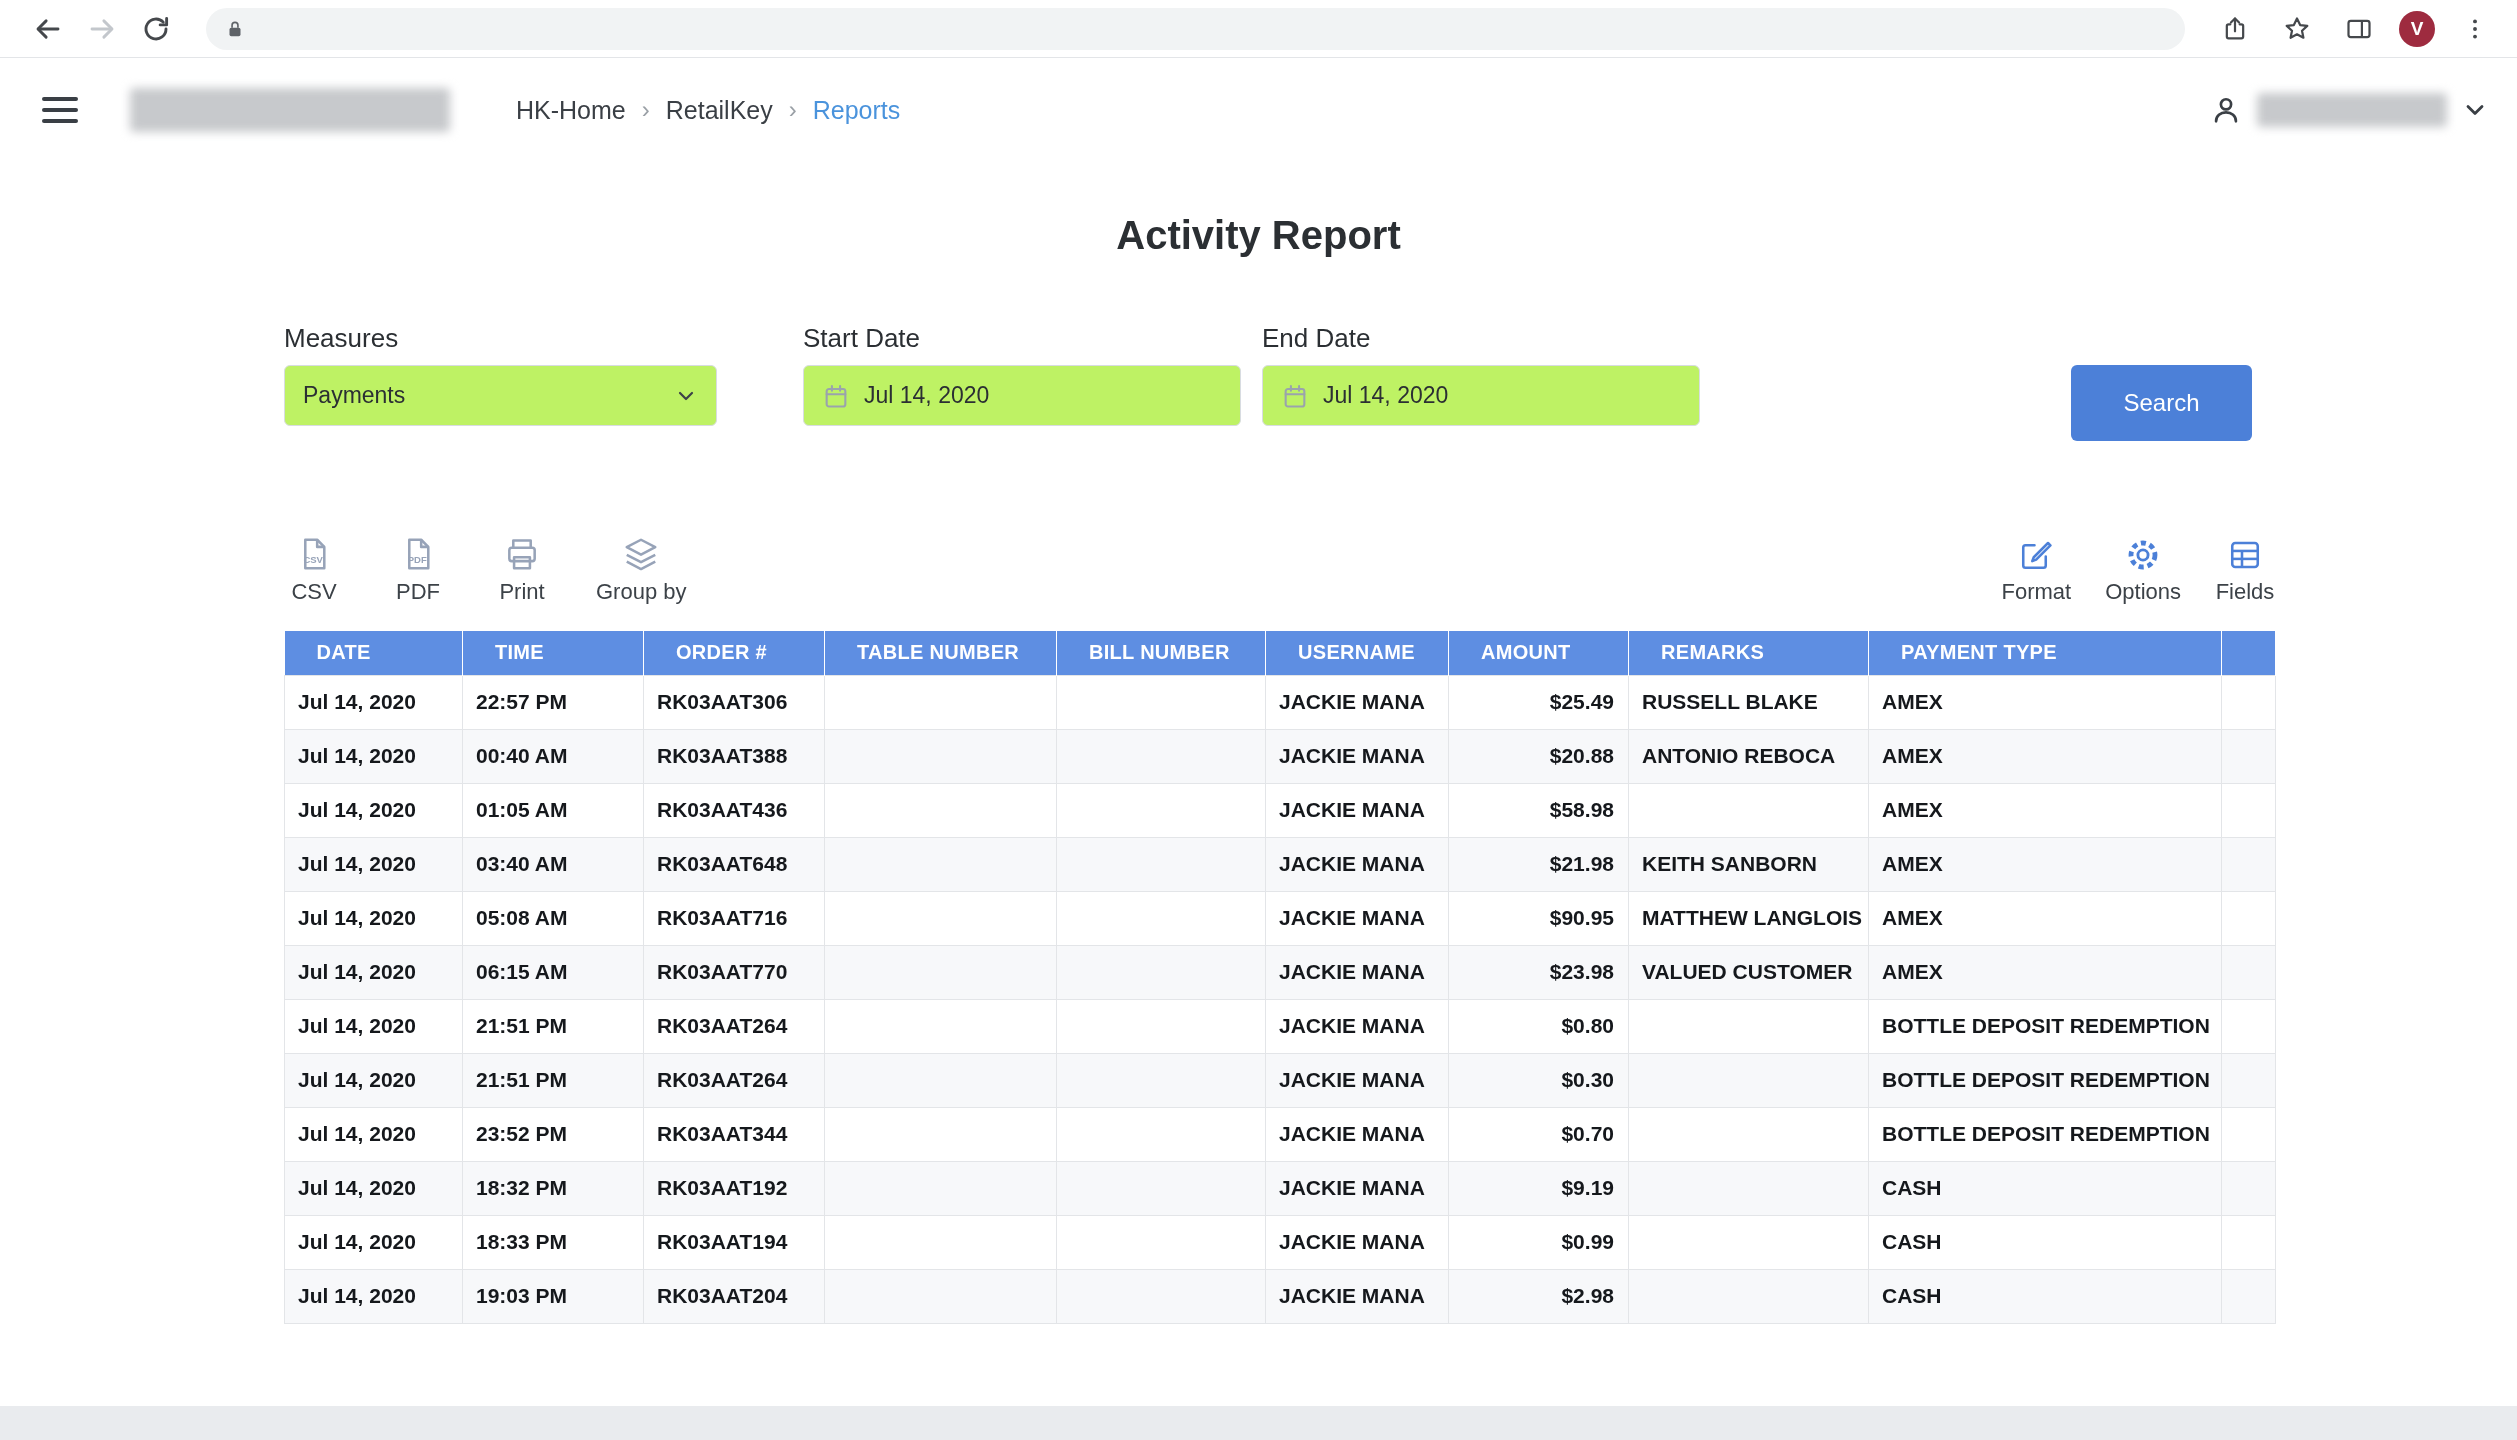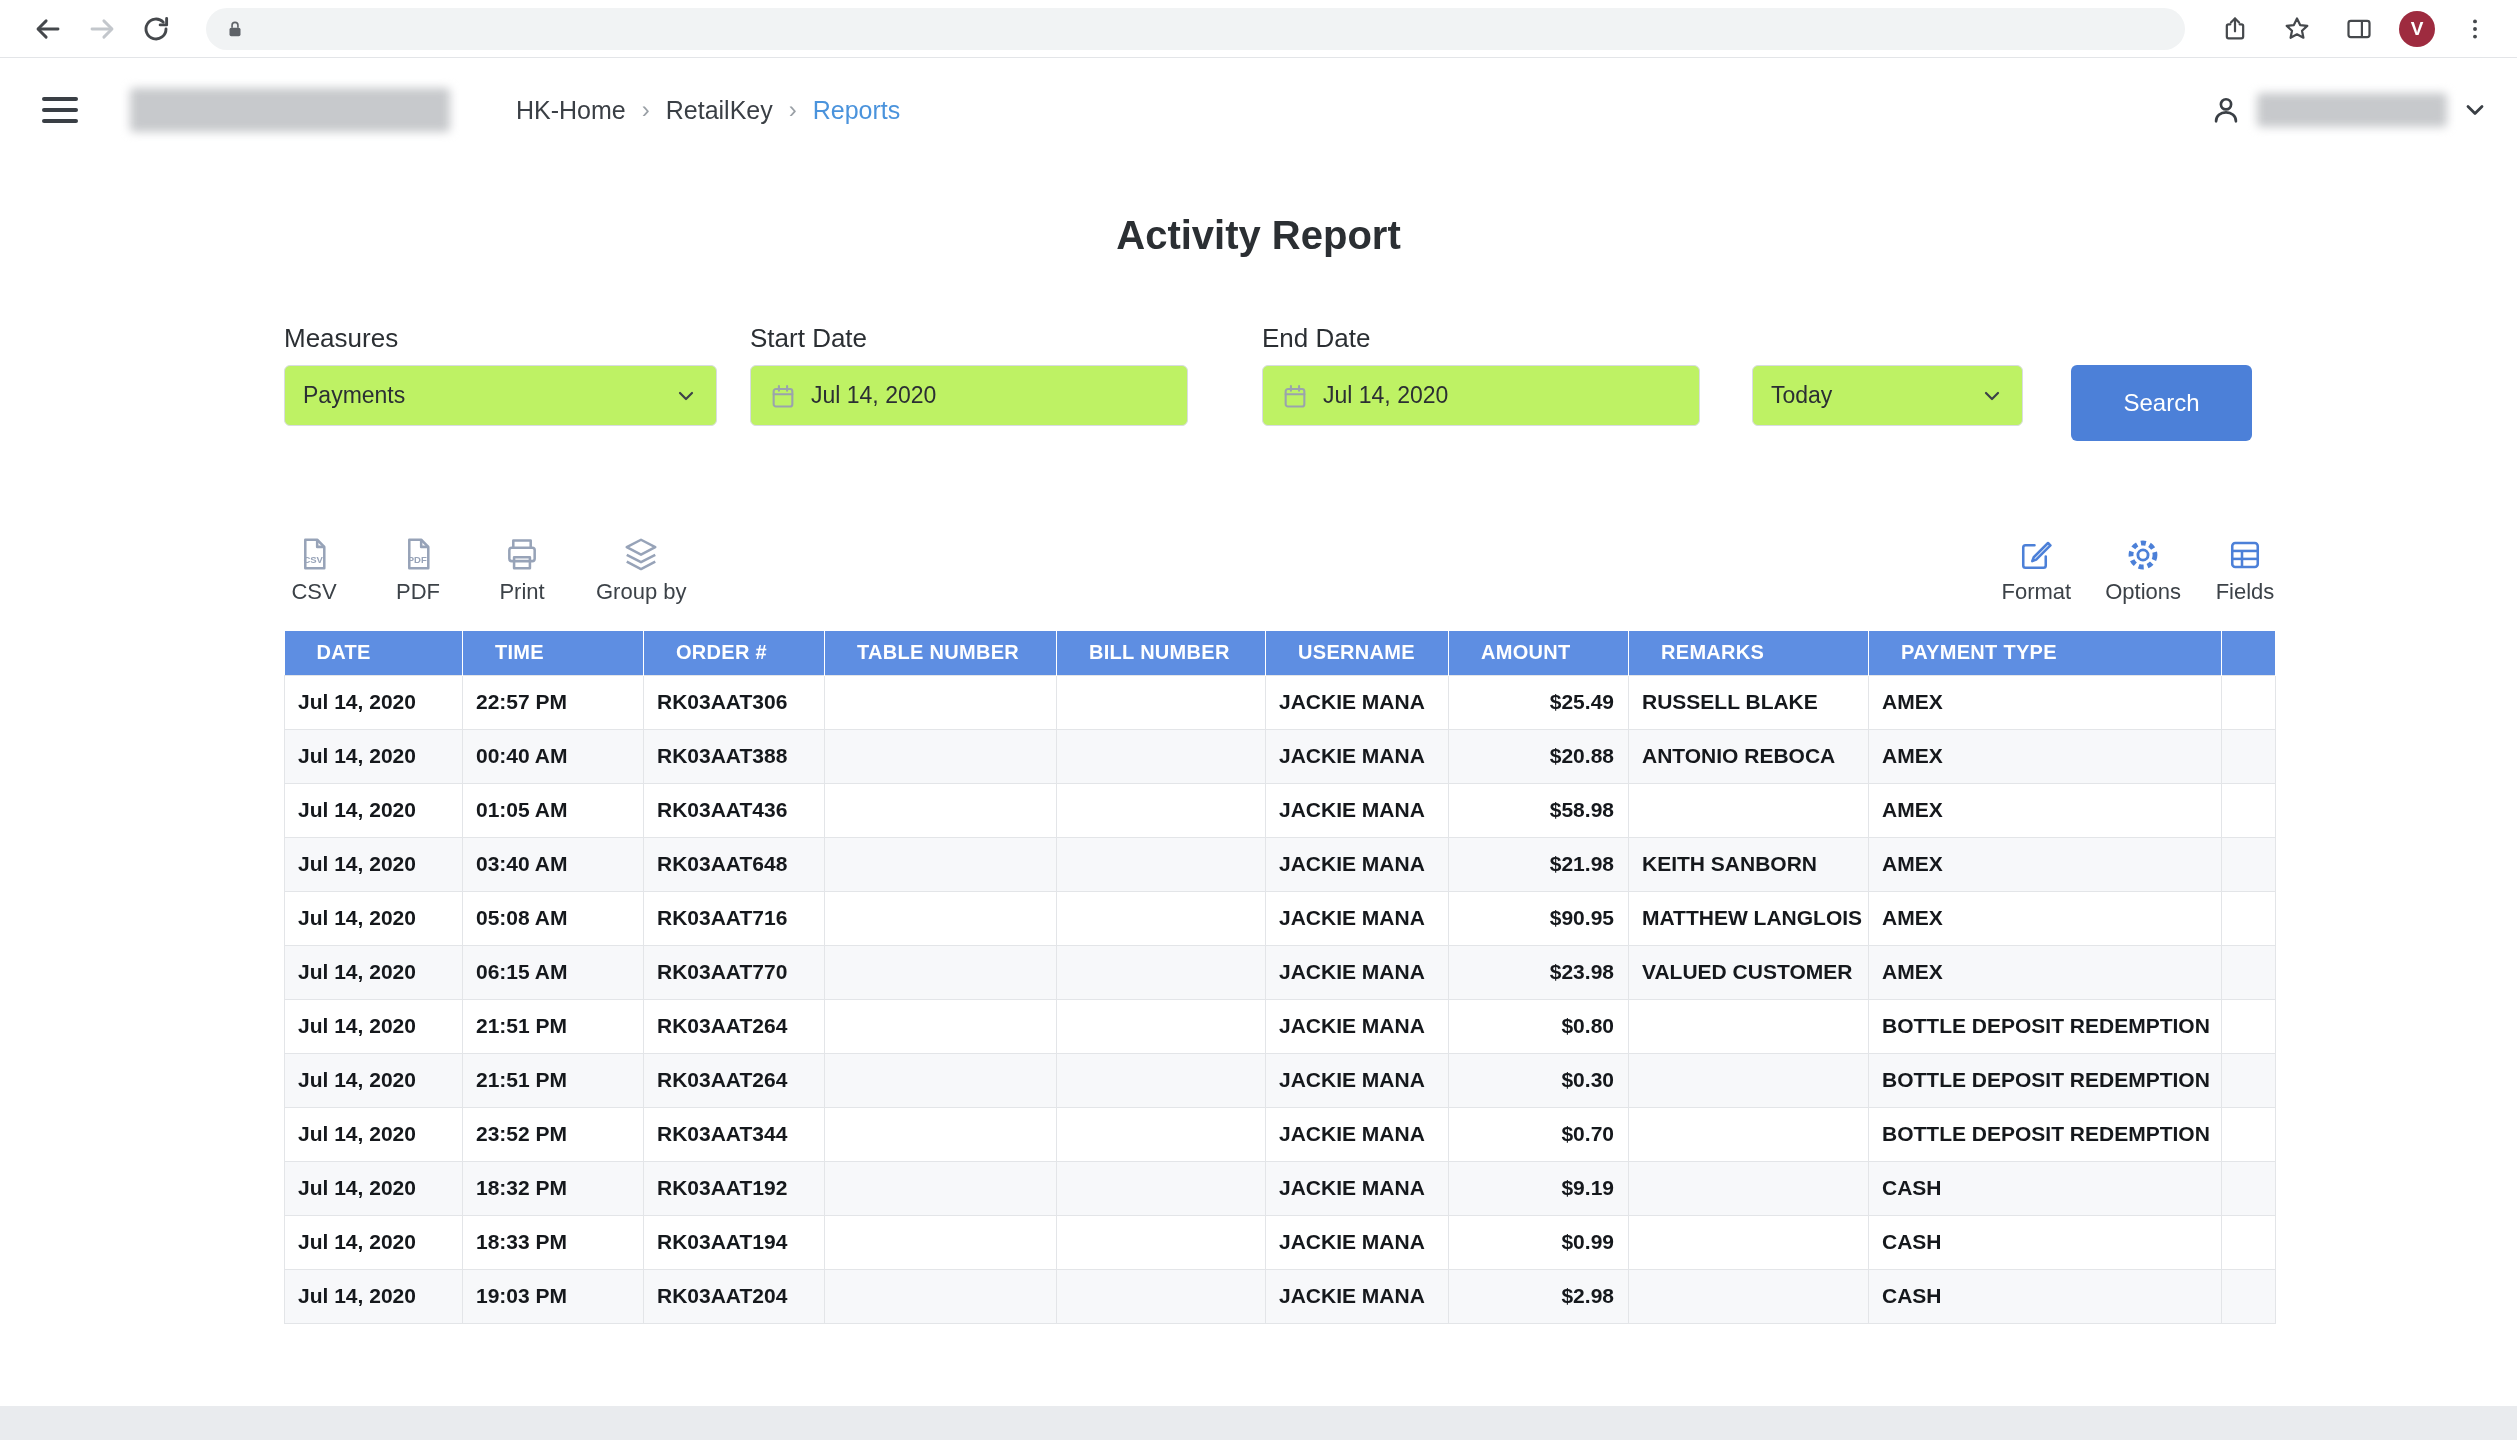--- a/index.html
+++ b/index.html
@@ -37,21 +37,21 @@
   .page-title { text-align:center; font-size:40px; font-weight:700; margin-top:55px; line-height:36px; color:#2b2f33; }
 
   .filters { position:relative; height:132px; margin-top:70px; }
   .fgroup { position:absolute; top:0; }
   .flabel { font-size:26px; font-weight:500; color:#2b2f33; }
   .fcontrol { position:absolute; top:42px; height:61px; border:1px solid #d8dce1; border-radius:6px;
               background:#bef264; display:flex; align-items:center; padding:0 18px; gap:14px;
               font-size:23px; color:#2b2f33; cursor:pointer; }
   .fcontrol .spacer { flex:1; }
   #g-measures { left:284px; } #g-measures .fcontrol { width:433px; }
-  #g-start { left:750px; } #g-start .fcontrol { width:438px; }
+  #g-start { left:803px; } #g-start .fcontrol { width:438px; }
   #g-end { left:1262px; } #g-end .fcontrol { width:438px; }
   #g-range { left:1752px; top:42px; width:271px; }
   .search-btn { position:absolute; left:2071px; top:42px; width:181px; height:76px;
                 background:var(--accent,#4c80d8); color:#fff; font-size:24px; font-weight:500;
                 border:none; border-radius:6px; cursor:pointer; font-family:inherit; }
 
   
   .toolbar { margin-top:70px; height:80px; display:flex; align-items:flex-end;
              padding-left:284px; padding-right:242px; }
   .tb-left { display:flex; gap:44px; }
@@ -192,27 +192,20 @@
     <div class="flabel">End Date</div>
     <div class="fcontrol">
       <svg width="28" height="28" viewBox="0 0 24 24" fill="none" stroke="#9aa3ad" stroke-width="1.8" stroke-linecap="round">
         <rect x="4" y="6" width="16" height="15" rx="2"></rect>
           <line x1="4" y1="10.5" x2="20" y2="10.5"></line>
         <line x1="8.5" y1="3.5" x2="8.5" y2="7.5"></line>
           <line x1="15.5" y1="3.5" x2="15.5" y2="7.5"></line>
       </svg>
       <span>Jul 14, 2020</span>
     </div>
-  </div>
-  <div class="fcontrol" id="g-range">
-    <span>Today</span>
-    <span class="spacer"></span>
-    <svg width="24" height="24" viewBox="0 0 24 24" fill="none" stroke="#3c4248" stroke-width="2.2" stroke-linecap="round" stroke-linejoin="round">
-        <path d="M6 9l6 6 6-6"></path>
-      </svg>
   </div>
   <button class="search-btn">Search</button>
 </div>
 
 <div class="toolbar">
   <div class="tb-left">
     <div class="tb-btn">
       <svg width="38" height="38" viewBox="0 0 24 24" fill="none" stroke-width="1.6" stroke-linejoin="round">
         <path d="M6.5 3h7.5l4.5 4.5V21h-12z"></path>
           <path d="M14 3v4.5h4.5"></path>

